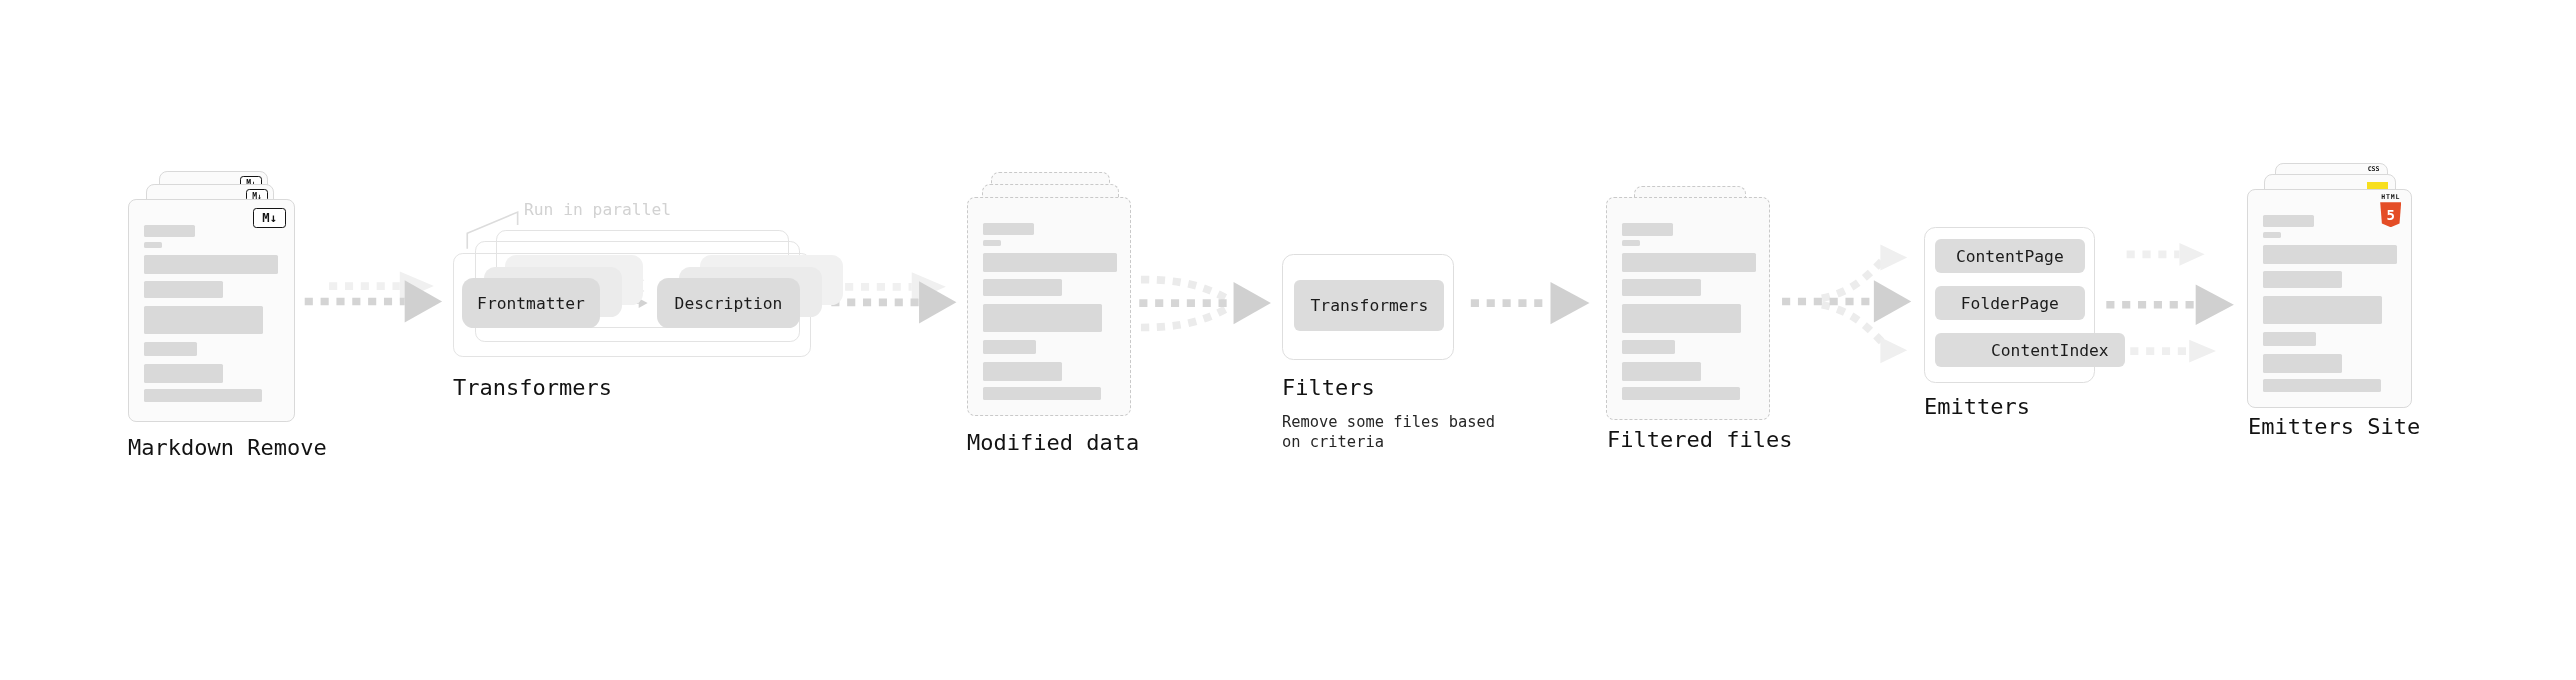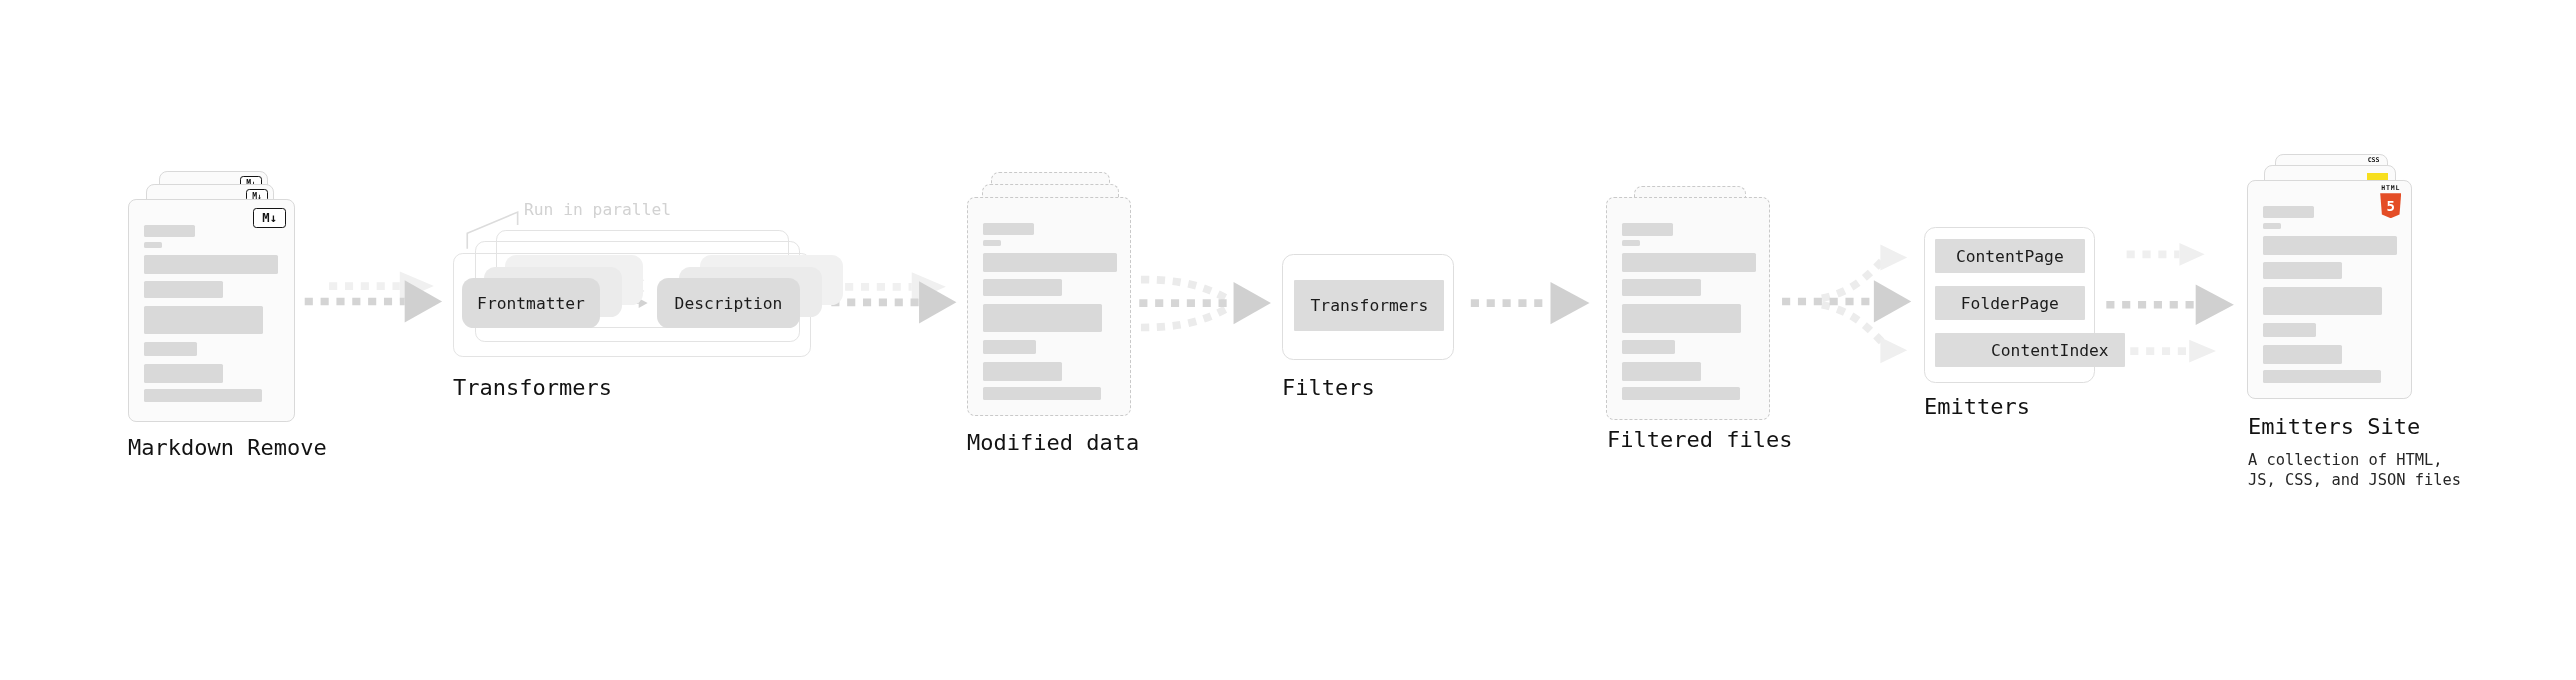--- a/index.html
+++ b/index.html
@@ -35,21 +35,21 @@
 
   
   .tbox{position:absolute;border:1.6px solid #e3e3e3;border-radius:9.8px;box-sizing:border-box;background:transparent;}
   .pill{position:absolute;background:#dcdcdc;border-radius:11.4px;display:flex;align-items:center;justify-content:center;
     font-size:16.3px;color:#1b1b1b;z-index:3;}
   .pill.ghost1{background:#ebebeb;z-index:2;}
   .pill.ghost2{background:#f1f1f1;z-index:1;}
 
   
   .obox{position:absolute;border:1.6px solid #dedede;border-radius:11.4px;background:#ffffff;box-sizing:border-box;}
-  .obox .pill{position:absolute;border-radius:1px;}
+  .obox .pill{position:absolute;border-radius:6px;}
 
   
   .stage-title{position:absolute;font-size:22px;color:#121212;white-space:nowrap;}
   .stage-sub{position:absolute;font-size:15.4px;line-height:19.5px;color:#262626;white-space:nowrap;}
   .bullets{position:absolute;font-size:15.4px;line-height:21px;color:#262626;white-space:nowrap;}
   .bullets .row{padding-left:8.1px;}
   .bullets .dot{display:inline-block;width:15.4px;}
   .annotation{position:absolute;font-size:16.3px;color:#d2d2d2;white-space:nowrap;}
 </style>
 </head>
@@ -163,20 +163,24 @@
         <div class="sk" style="top: 164px; width: 79px; height: 18.7px;"></div>
         <div class="sk" style="top: 189px; width: 118px; height: 13px;"></div>
       </div>
   </div>
   <div class="stage-title" style="left:967px;top:430px;">Modified data</div>
 
   <div class="obox" style="left:1282px;top:254px;width:172px;height:106px;">
     <div class="pill" style="left:11.4px;top:25px;width:150px;height:51px;">Transformers</div>
   </div>
   <div class="stage-title" style="left:1282px;top:375px;">Filters</div>
+  <div class="stage-sub" style="left:1282px;top:413px;">
+    <div>Remove some files based</div>
+    <div>on criteria</div>
+  </div>
 
   <div class="stack" style="left:1606px;top:186px;width:164px;height:234px;">
     <div class="card dashed" style="left:28px;top:0;width:112px;height:41px;"></div>
     <div class="card dashed skeleton" style="left:0;top:11.4px;width:164px;height:223px;">
         <div class="sk" style="top: 25px; width: 51px; height: 12.2px;"></div>
         <div class="sk" style="top: 42px; width: 18px; height: 5.7px;"></div>
         <div class="sk" style="top: 55px; width: 134px; height: 18.7px;"></div>
         <div class="sk" style="top: 81px; width: 79px; height: 17px;"></div>
         <div class="sk" style="top: 106px; width: 119px; height: 28.4px;"></div>
         <div class="sk" style="top: 142px; width: 53px; height: 14px;"></div>
@@ -186,21 +190,21 @@
   </div>
   <div class="stage-title" style="left:1607px;top:427px;">Filtered files</div>
 
   <div class="obox" style="left:1924px;top:227px;width:171px;height:156px;">
     <div class="pill" style="left:9.8px;top:11.4px;width:150px;height:34px;">ContentPage</div>
     <div class="pill" style="left:9.8px;top:58px;width:150px;height:34px;">FolderPage</div>
     <div class="pill" style="left:9.8px;top:105px;width:150px;height:34px;padding-left:40px;">ContentIndex</div>
   </div>
   <div class="stage-title" style="left:1924px;top:394px;">Emitters</div>
 
-  <div class="stack" style="left:2247px;top:154px;width:191px;height:245px;">
+  <div class="stack" style="left:2247px;top:163px;width:191px;height:245px;">
     <div class="card" style="left:28.4px;top:0;width:113px;height:49px;">
       <div class="css-icon">
         <div class="t">CSS</div>
         <div class="bar"></div>
       </div>
     </div>
     <div class="card" style="left:17px;top:10.6px;width:132px;height:49px;">
       <div class="js-icon"></div>
     </div>
     <div class="card skeleton" style="left:0;top:26px;width:165px;height:219px;">
@@ -214,19 +218,15 @@
         <div class="sk" style="top: 42px; width: 18px; height: 5.7px;"></div>
         <div class="sk" style="top: 55px; width: 134px; height: 18.7px;"></div>
         <div class="sk" style="top: 81px; width: 79px; height: 17px;"></div>
         <div class="sk" style="top: 106px; width: 119px; height: 28.4px;"></div>
         <div class="sk" style="top: 142px; width: 53px; height: 14px;"></div>
         <div class="sk" style="top: 164px; width: 79px; height: 18.7px;"></div>
         <div class="sk" style="top: 189px; width: 118px; height: 13px;"></div>
       </div>
   </div>
   <div class="stage-title" style="left:2248px;top:414px;">Emitters Site</div>
-  <div class="stage-sub" style="left:2248px;top:451px;">
-    <div>A collection of HTML,</div>
-    <div>JS, CSS, and JSON files</div>
-  </div>
 
 </div>
 
 
 </body></html>

